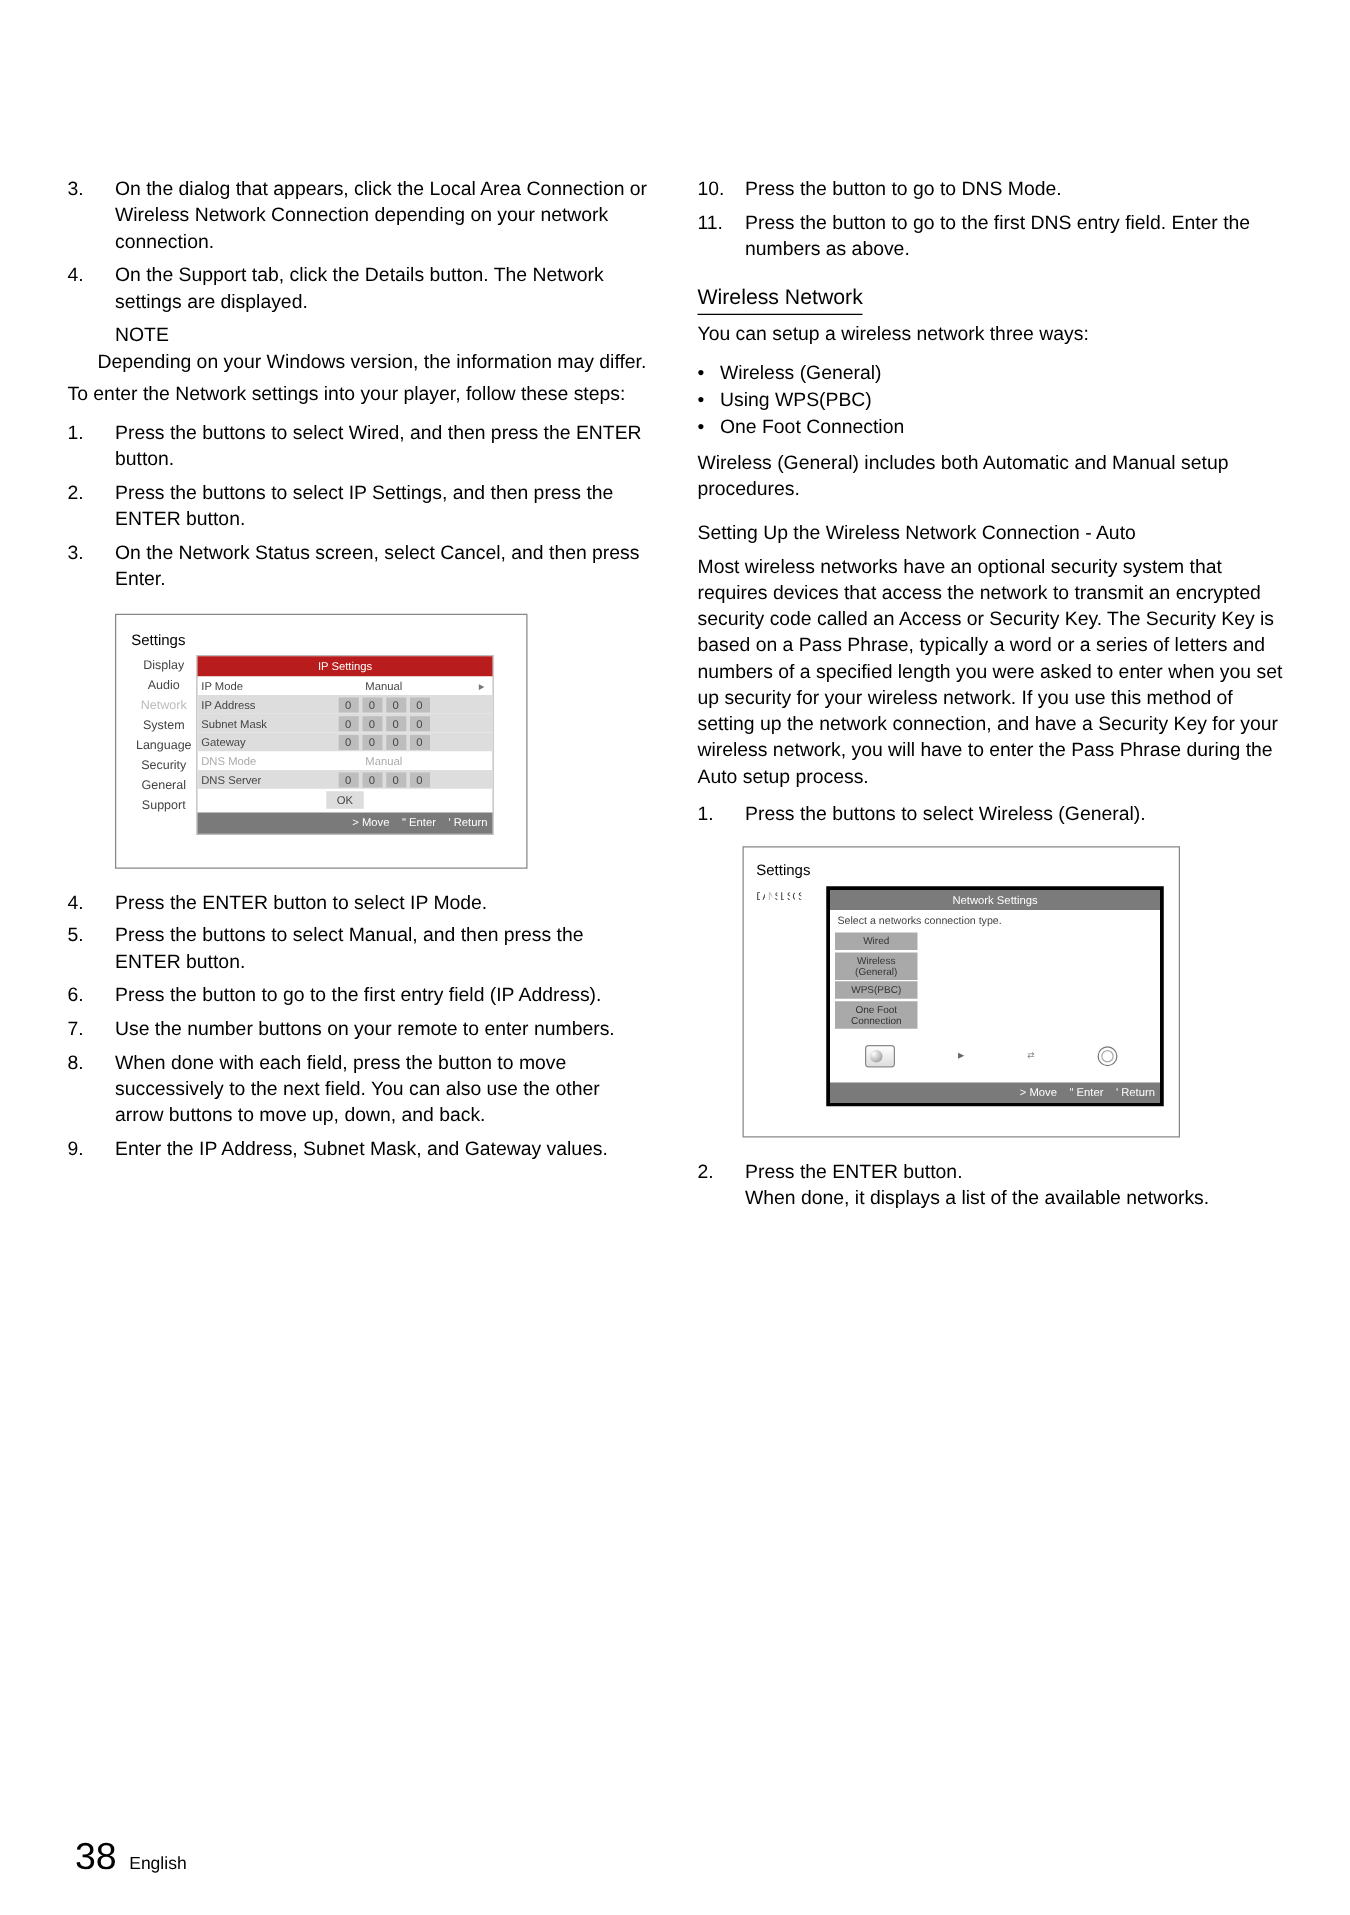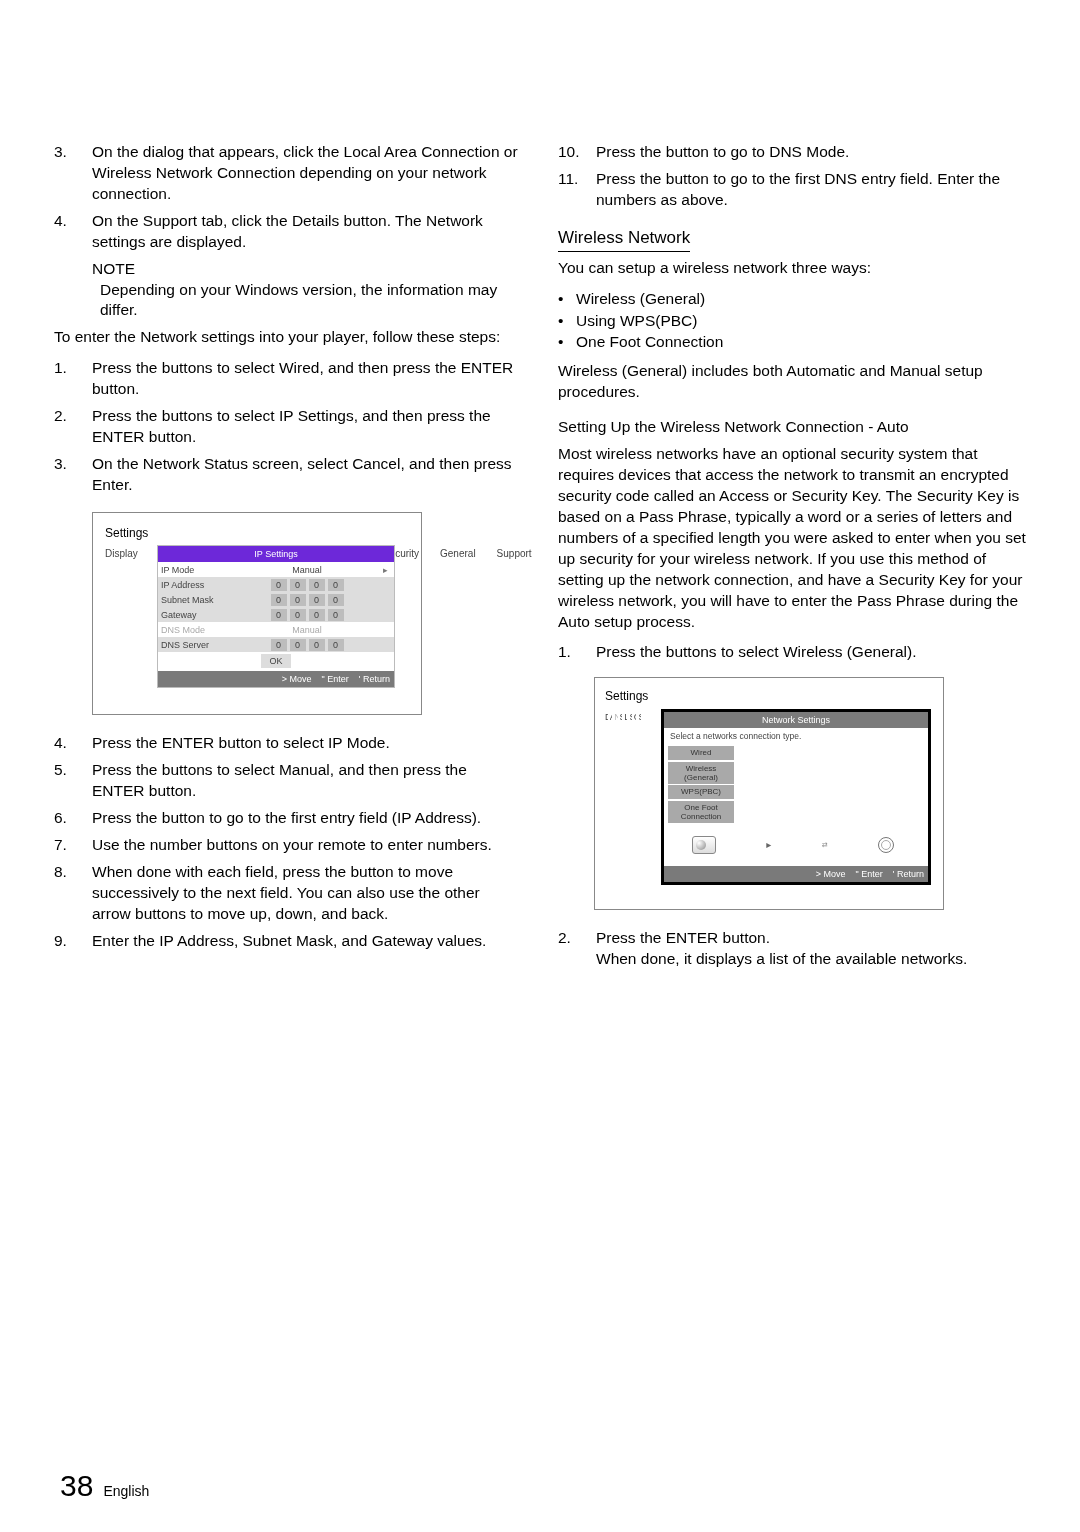--- a/index.html
+++ b/index.html
@@ -37,21 +37,21 @@
     flex: 0 0 38px;
   }
   .ol-body {
     flex: 1;
   }
   .indent-note {
     margin-left: 38px;
     margin-top: 2px;
   }
   .indent-block {
-    margin-left: 46px;
+    margin-left: 24px;
     margin-bottom: 6px;
   }
   .para {
     margin: 4px 0 10px 0;
   }
   .heading {
     font-size: 17px;
     margin: 10px 0 2px 0;
     display: inline-block;
     border-bottom: 1.5px solid #000;
@@ -84,38 +84,39 @@
     margin-bottom: 4px;
   }
   .ip-menu-row {
     display: flex;
     font-size: 10px;
   }
   .ip-left {
     width: 52px;
     flex: 0 0 52px;
     display: flex;
-    gap: 21px;
+    flex-direction: column;
+    gap: 3px;
     padding-top: 2px;
     text-align: center;
   }
   .ip-left .entry {
     height: 13px;
     line-height: 13px;
     color: #444;
   }
   .ip-left .entry.faded { color: #bbb; }
   .ip-right {
     flex: 1;
     border: 1px solid #bbb;
     font-size: 9px;
     color: #444;
   }
   .ip-header {
-    background: #6d28d9;
+    background: #b91c1c;
     color: #fff;
     text-align: center;
     font-size: 9px;
     padding: 2px 0;
   }
   .ip-row {
     display: flex;
     align-items: center;
     height: 15px;
     padding: 0 3px;

